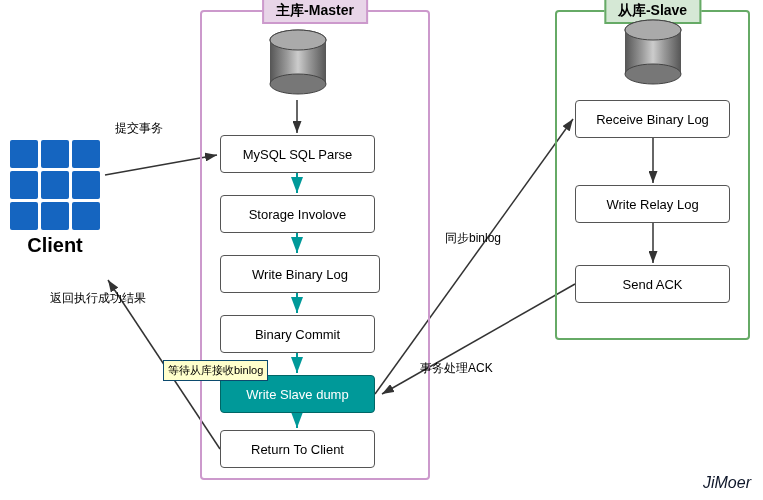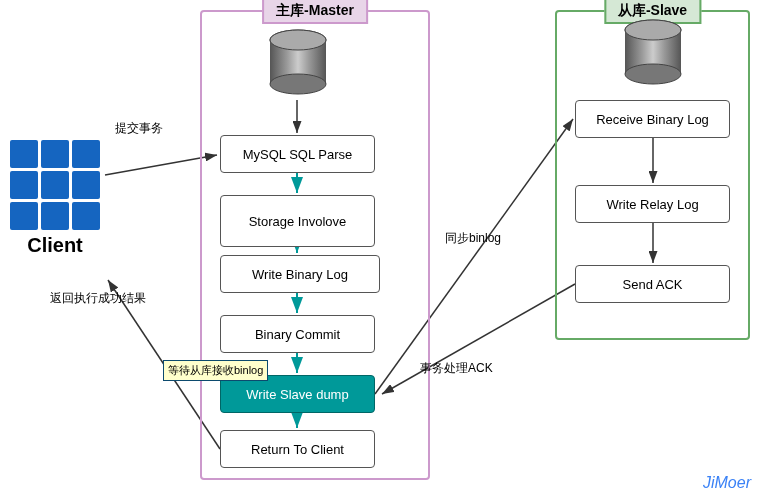--- a/index.html
+++ b/index.html
@@ -134,21 +134,21 @@
       font-size: 12px;
       color: #000;
     }
 
     
     .watermark {
       position: absolute;
       bottom: 8px;
       right: 12px;
       font-size: 16px;
-      color: #3b82f6;
+      color: #0f172a;
       font-style: italic;
     }
   </style>
 </head>
 <body>
 
 <div class="diagram-container">
 
   <svg class="arrow-svg" style="left:0;top:0;width:763px;height:500px;" width="763" height="500">
     <defs>
@@ -245,21 +245,21 @@
       <ellipse cx="31" cy="12" rx="28" ry="10" fill="#777" stroke="#444" stroke-width="1"></ellipse>
       <rect x="3" y="12" width="56" height="44" fill="url(#cyl-grad2)"></rect>
       <ellipse cx="31" cy="56" rx="28" ry="10" fill="#777" stroke="#444" stroke-width="1"></ellipse>
       <ellipse cx="31" cy="12" rx="28" ry="10" fill="#aaa" stroke="#444" stroke-width="1"></ellipse>
     </svg>
   </div>
 
   <div class="process-box" style="left:220px; top:135px; width:155px; height:38px;">
     <span>MySQL SQL Parse</span>
   </div>
-  <div class="process-box" style="left:220px; top:195px; width:155px; height:52px;">
+  <div class="process-box" style="left:220px; top:195px; width:155px; height:38px;">
     <span>Storage Involove</span>
   </div>
   <div class="process-box" style="left:220px; top:255px; width:160px; height:38px;">
     <span>Write Binary Log</span>
   </div>
   <div class="process-box" style="left:220px; top:315px; width:155px; height:38px;">
     <span>Binary Commit</span>
   </div>
   <div class="process-box highlight" style="left:220px; top:375px; width:155px; height:38px;">
     <span>Write Slave dump</span>

